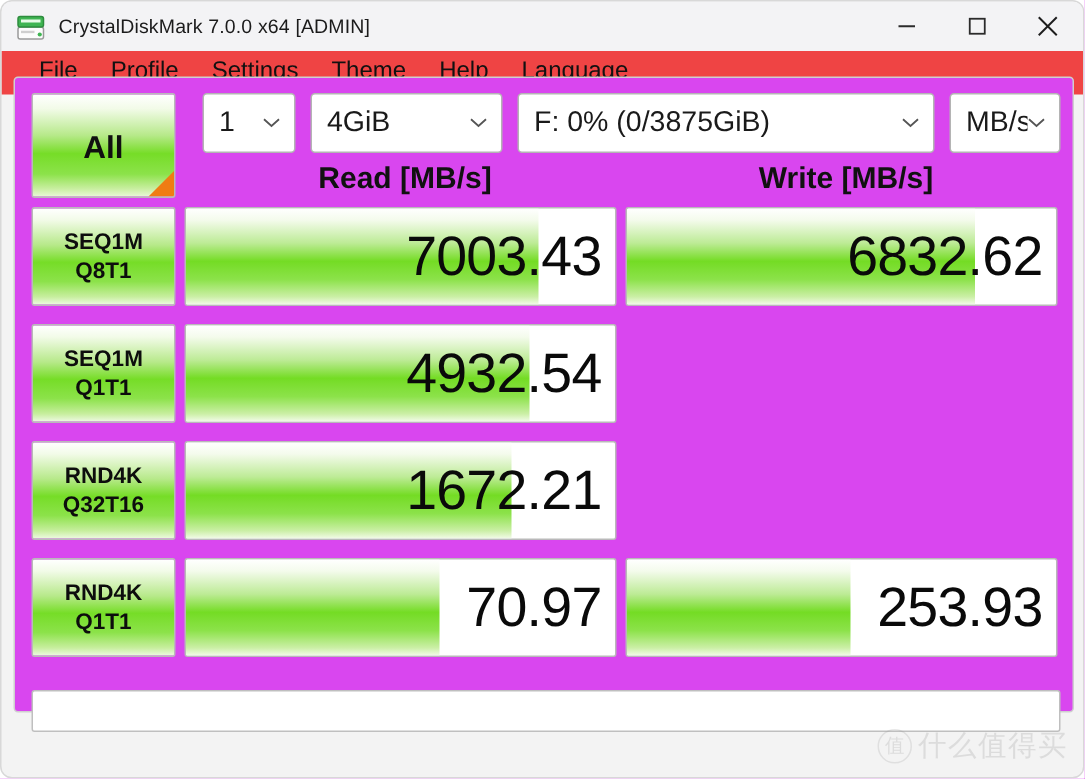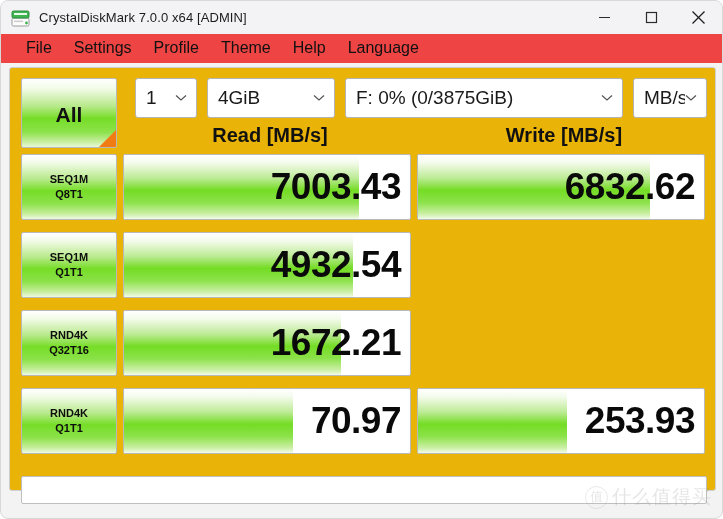--- a/index.html
+++ b/index.html
@@ -74,24 +74,24 @@
     font-size: 16px;
     color: #111111;
     padding: 2px 11px 3px 11px;
     white-space: nowrap;
   }
 
   
   .content {
     position: absolute;
     left: 8px;
-    top: 66px;
+    top: 50px;
     width: 707px;
     height: 424px;
-    background: #eab308;
+    background: #d946ef;
     border: 1px solid #cfcfcf;
     border-radius: 3px;
     box-sizing: border-box;
   }
 
   
   .toolbar {
     position: absolute;
     left: 11px;
     top: 10px;
@@ -199,21 +199,21 @@
     background: linear-gradient(to bottom,
         #ffffff 0%, #f2fbe8 12%, #b7e98a 38%,
         #76dd27 56%, #8ce24a 76%, #c7ee9e 92%, #edf9e1 100%);
     display: flex;
     flex-direction: column;
     align-items: center;
     justify-content: center;
     gap: 4px;
   }
   .rowlabel span {
-    font-size: 11px;
+    font-size: 15px;
     font-weight: bold;
     color: #0d0d0d;
     line-height: 1;
   }
 
   .cell {
     position: relative;
     flex: 0 0 288px;
     width: 288px;
     margin-left: 6px;
@@ -233,21 +233,21 @@
         #74dc24 55%, #8ce24a 74%, #cbefa6 92%, #f2fbe8 100%);
   }
   .cell .val {
     position: absolute;
     right: 9px;
     top: 0;
     bottom: 0;
     display: flex;
     align-items: center;
     font-size: 37px;
-    font-weight: bold;
+    font-weight: normal;
     color: #0a0a0a;
     letter-spacing: -0.5px;
     z-index: 2;
   }
 
   
   .statusbox {
     position: absolute;
     left: 11px;
     top: 408px;
@@ -320,22 +320,22 @@
         <svg width="15" height="15" viewBox="0 0 15 15">
           <line x1="1.5" y1="1.5" x2="13.5" y2="13.5" stroke="#1d1d1d" stroke-width="1.3"></line>
           <line x1="13.5" y1="1.5" x2="1.5" y2="13.5" stroke="#1d1d1d" stroke-width="1.3"></line>
         </svg>
       </div>
     </div>
   </div>
 
   <div class="menubar">
     <div class="menu-item">File</div>
+    <div class="menu-item">Profile</div>
     <div class="menu-item">Settings</div>
-    <div class="menu-item">Profile</div>
     <div class="menu-item">Theme</div>
     <div class="menu-item">Help</div>
     <div class="menu-item">Language</div>
   </div>
 
   <div class="content">
 
     <div class="toolbar">
 
       <div class="all-btn">

